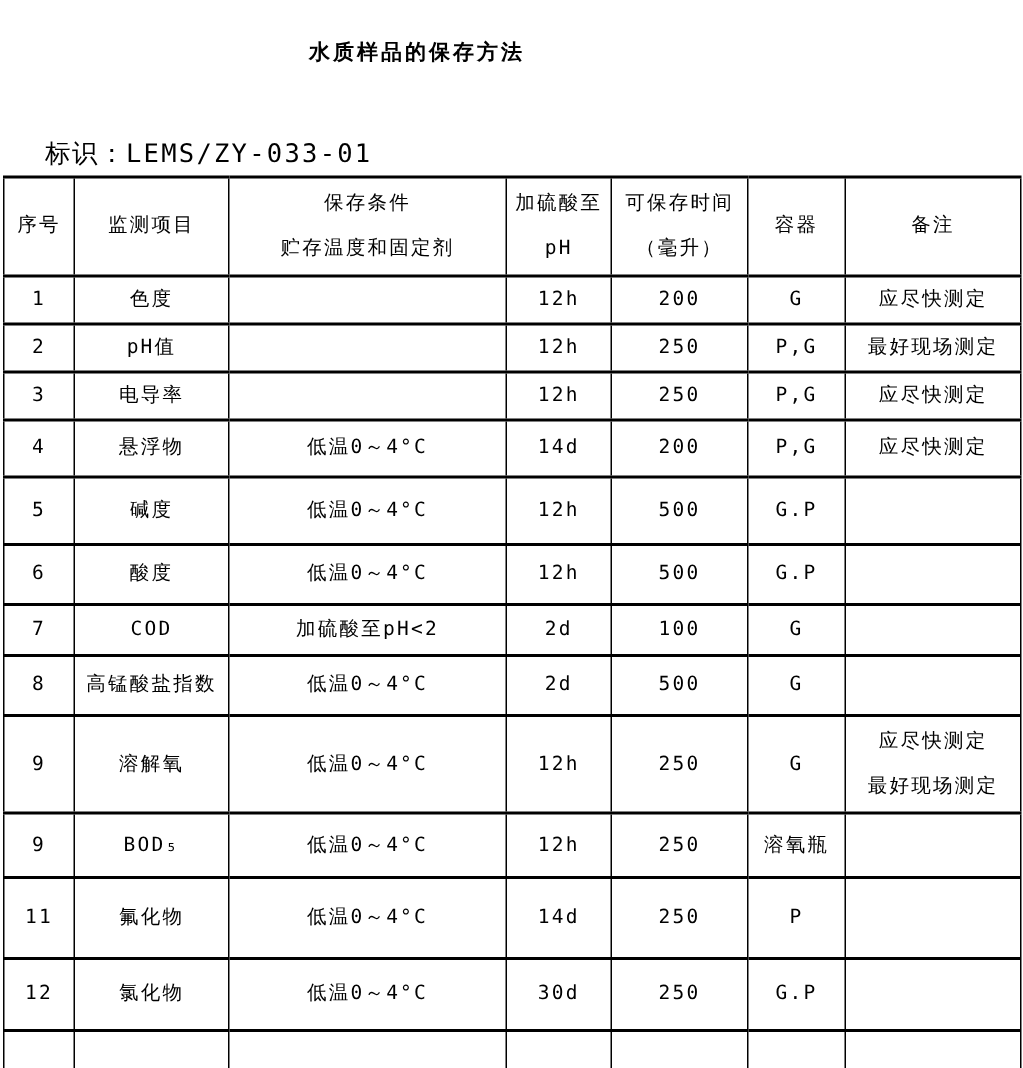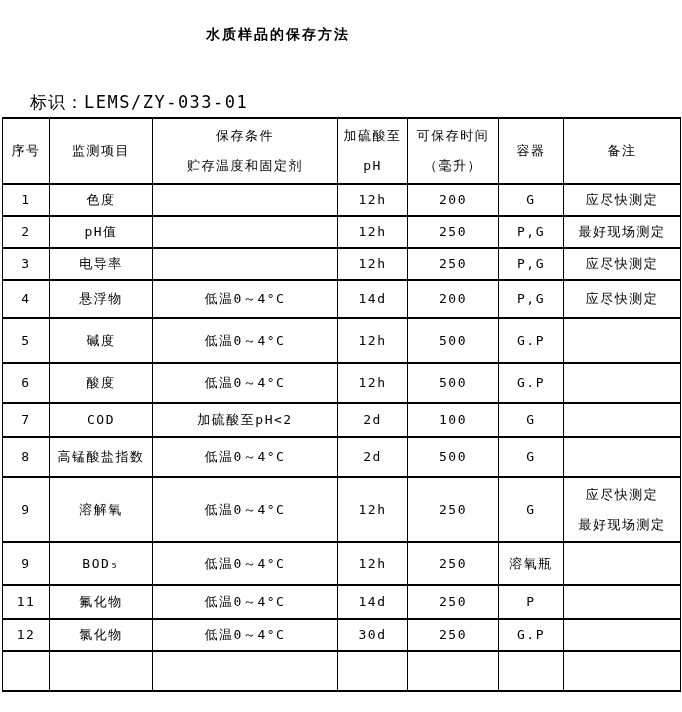--- a/index.html
+++ b/index.html
@@ -168,30 +168,30 @@
     </tr>
     <tr style="height:43px">
       <td>9</td>
       <td>BOD₅</td>
       <td>低温0～4°C</td>
       <td>12h</td>
       <td>250</td>
       <td>溶氧瓶</td>
       <td></td>
     </tr>
-    <tr style="height:34px">
+    <tr style="height:54px">
       <td>11</td>
       <td>氟化物</td>
       <td>低温0～4°C</td>
       <td>14d</td>
       <td>250</td>
       <td>P</td>
       <td></td>
     </tr>
-    <tr style="height:32px">
+    <tr style="height:48px">
       <td>12</td>
       <td>氯化物</td>
       <td>低温0～4°C</td>
       <td>30d</td>
       <td>250</td>
       <td>G.P</td>
       <td></td>
     </tr>
     <tr style="height:40px">
       <td></td>

